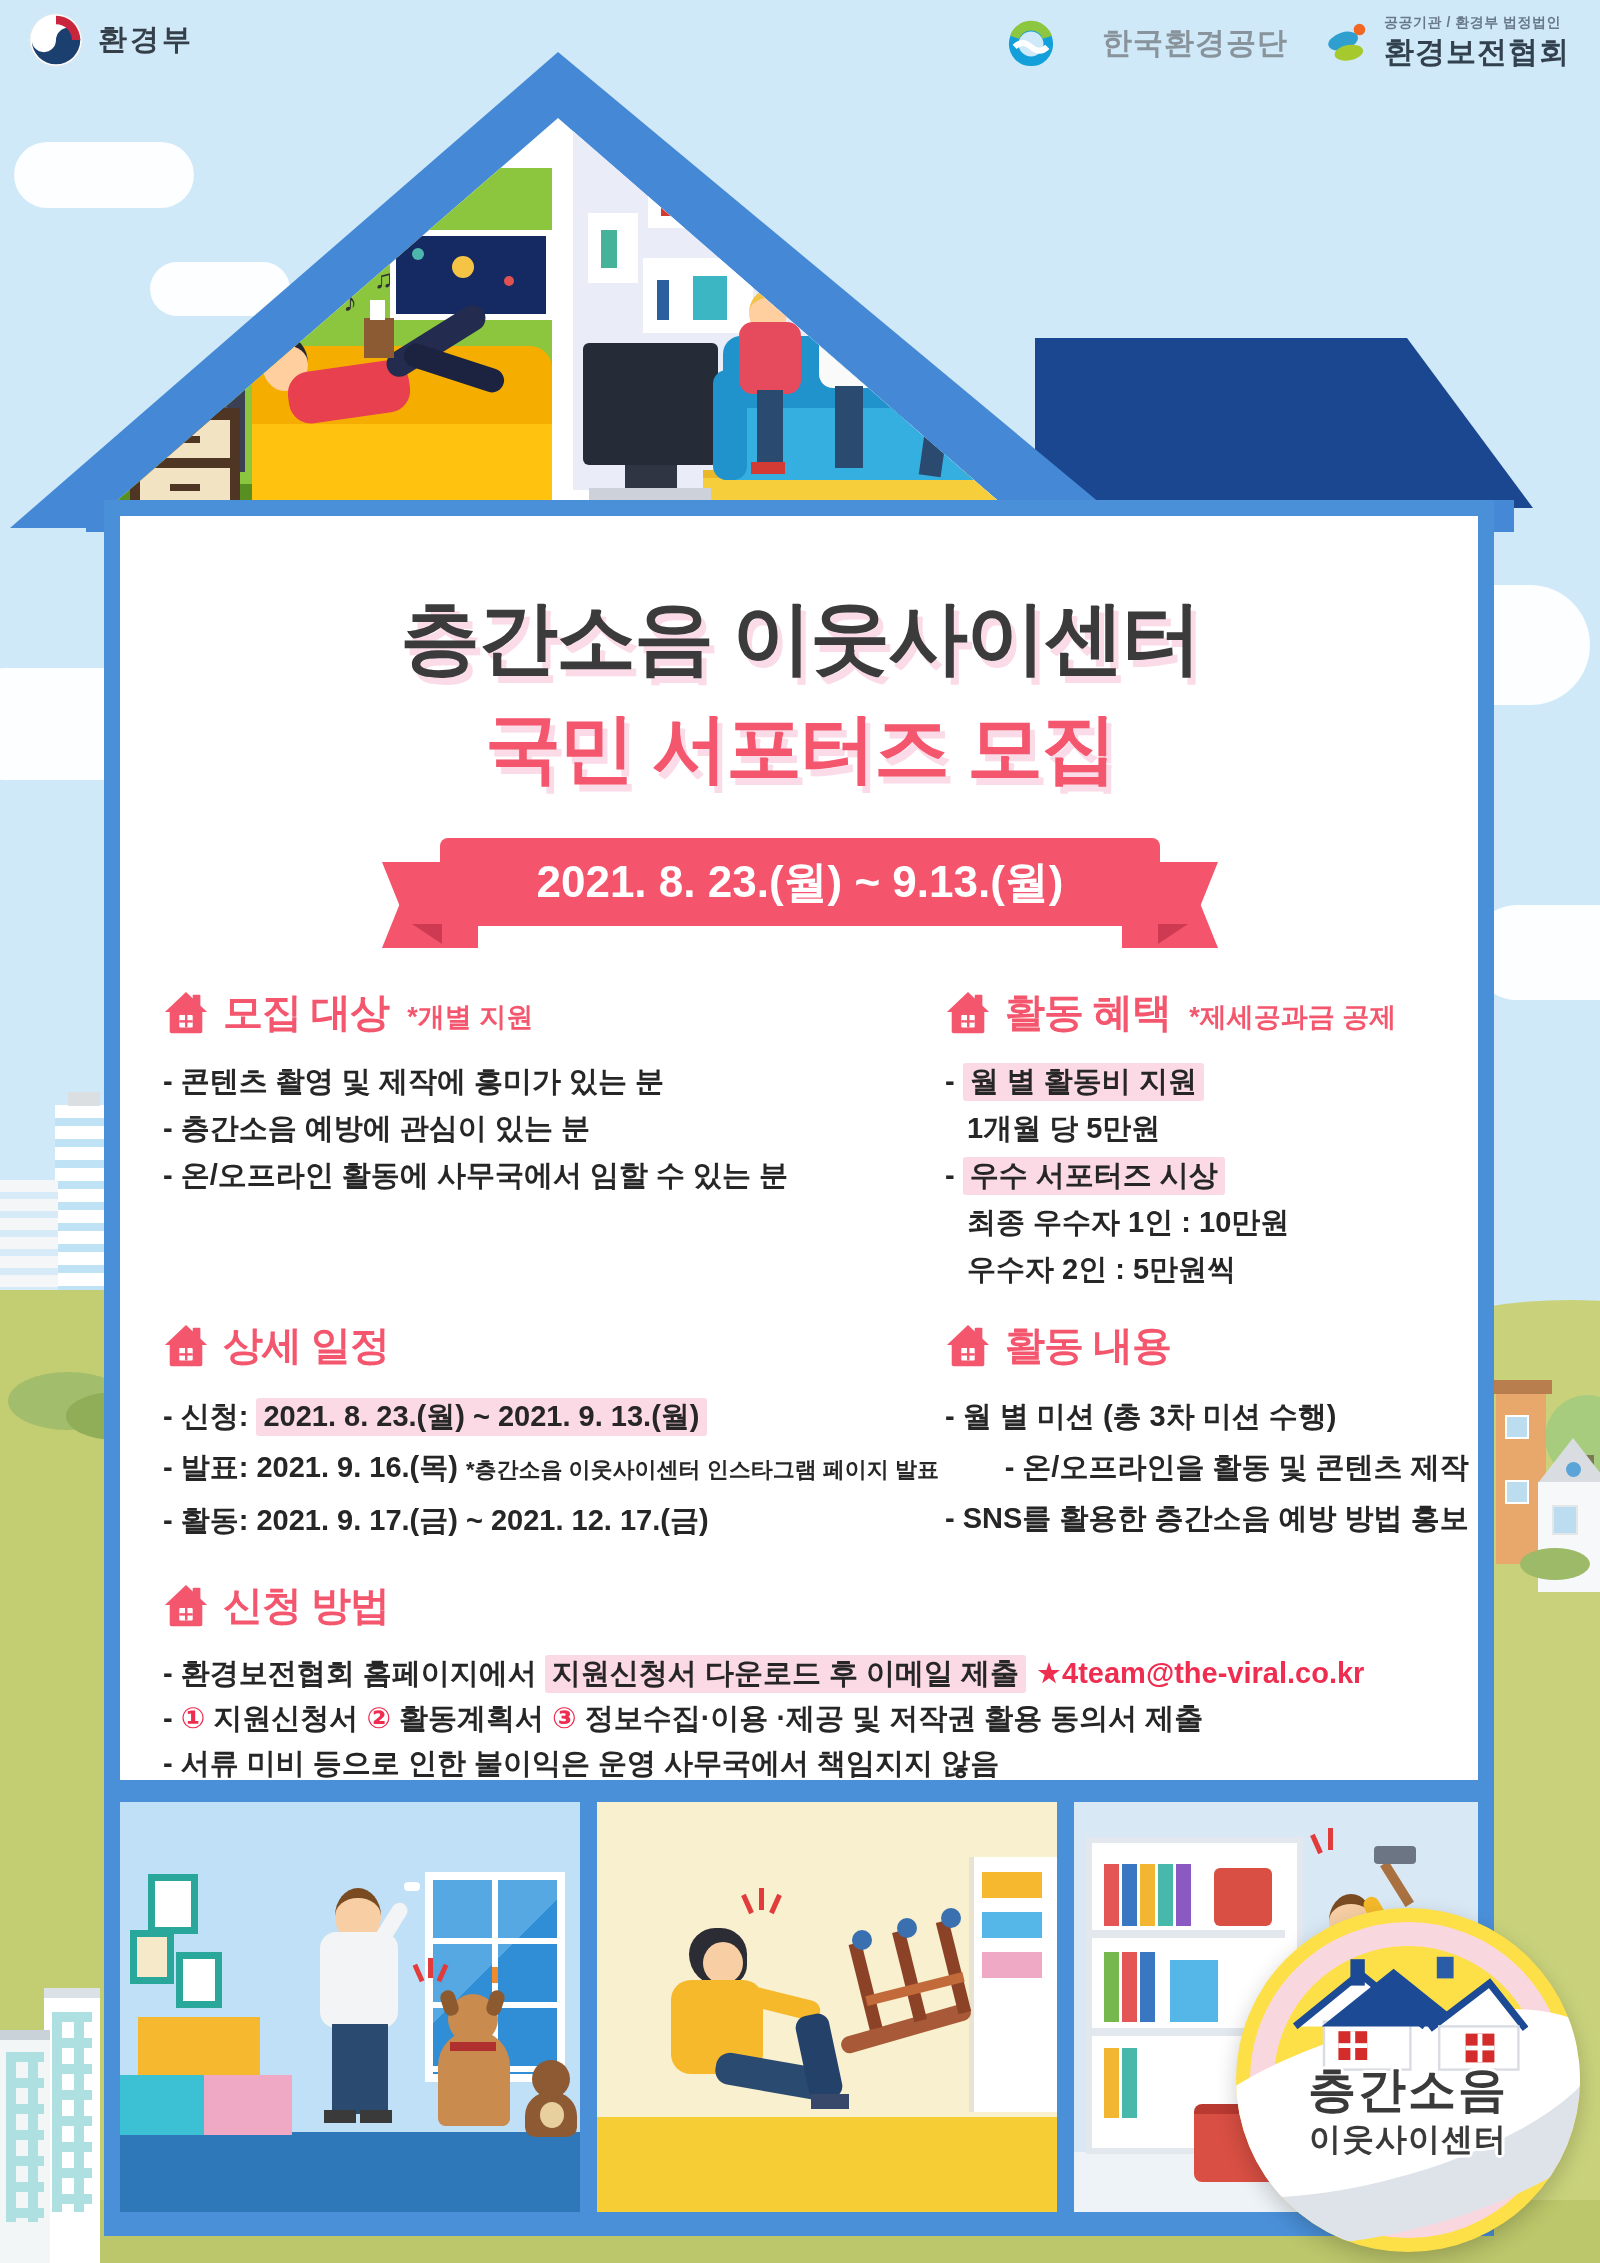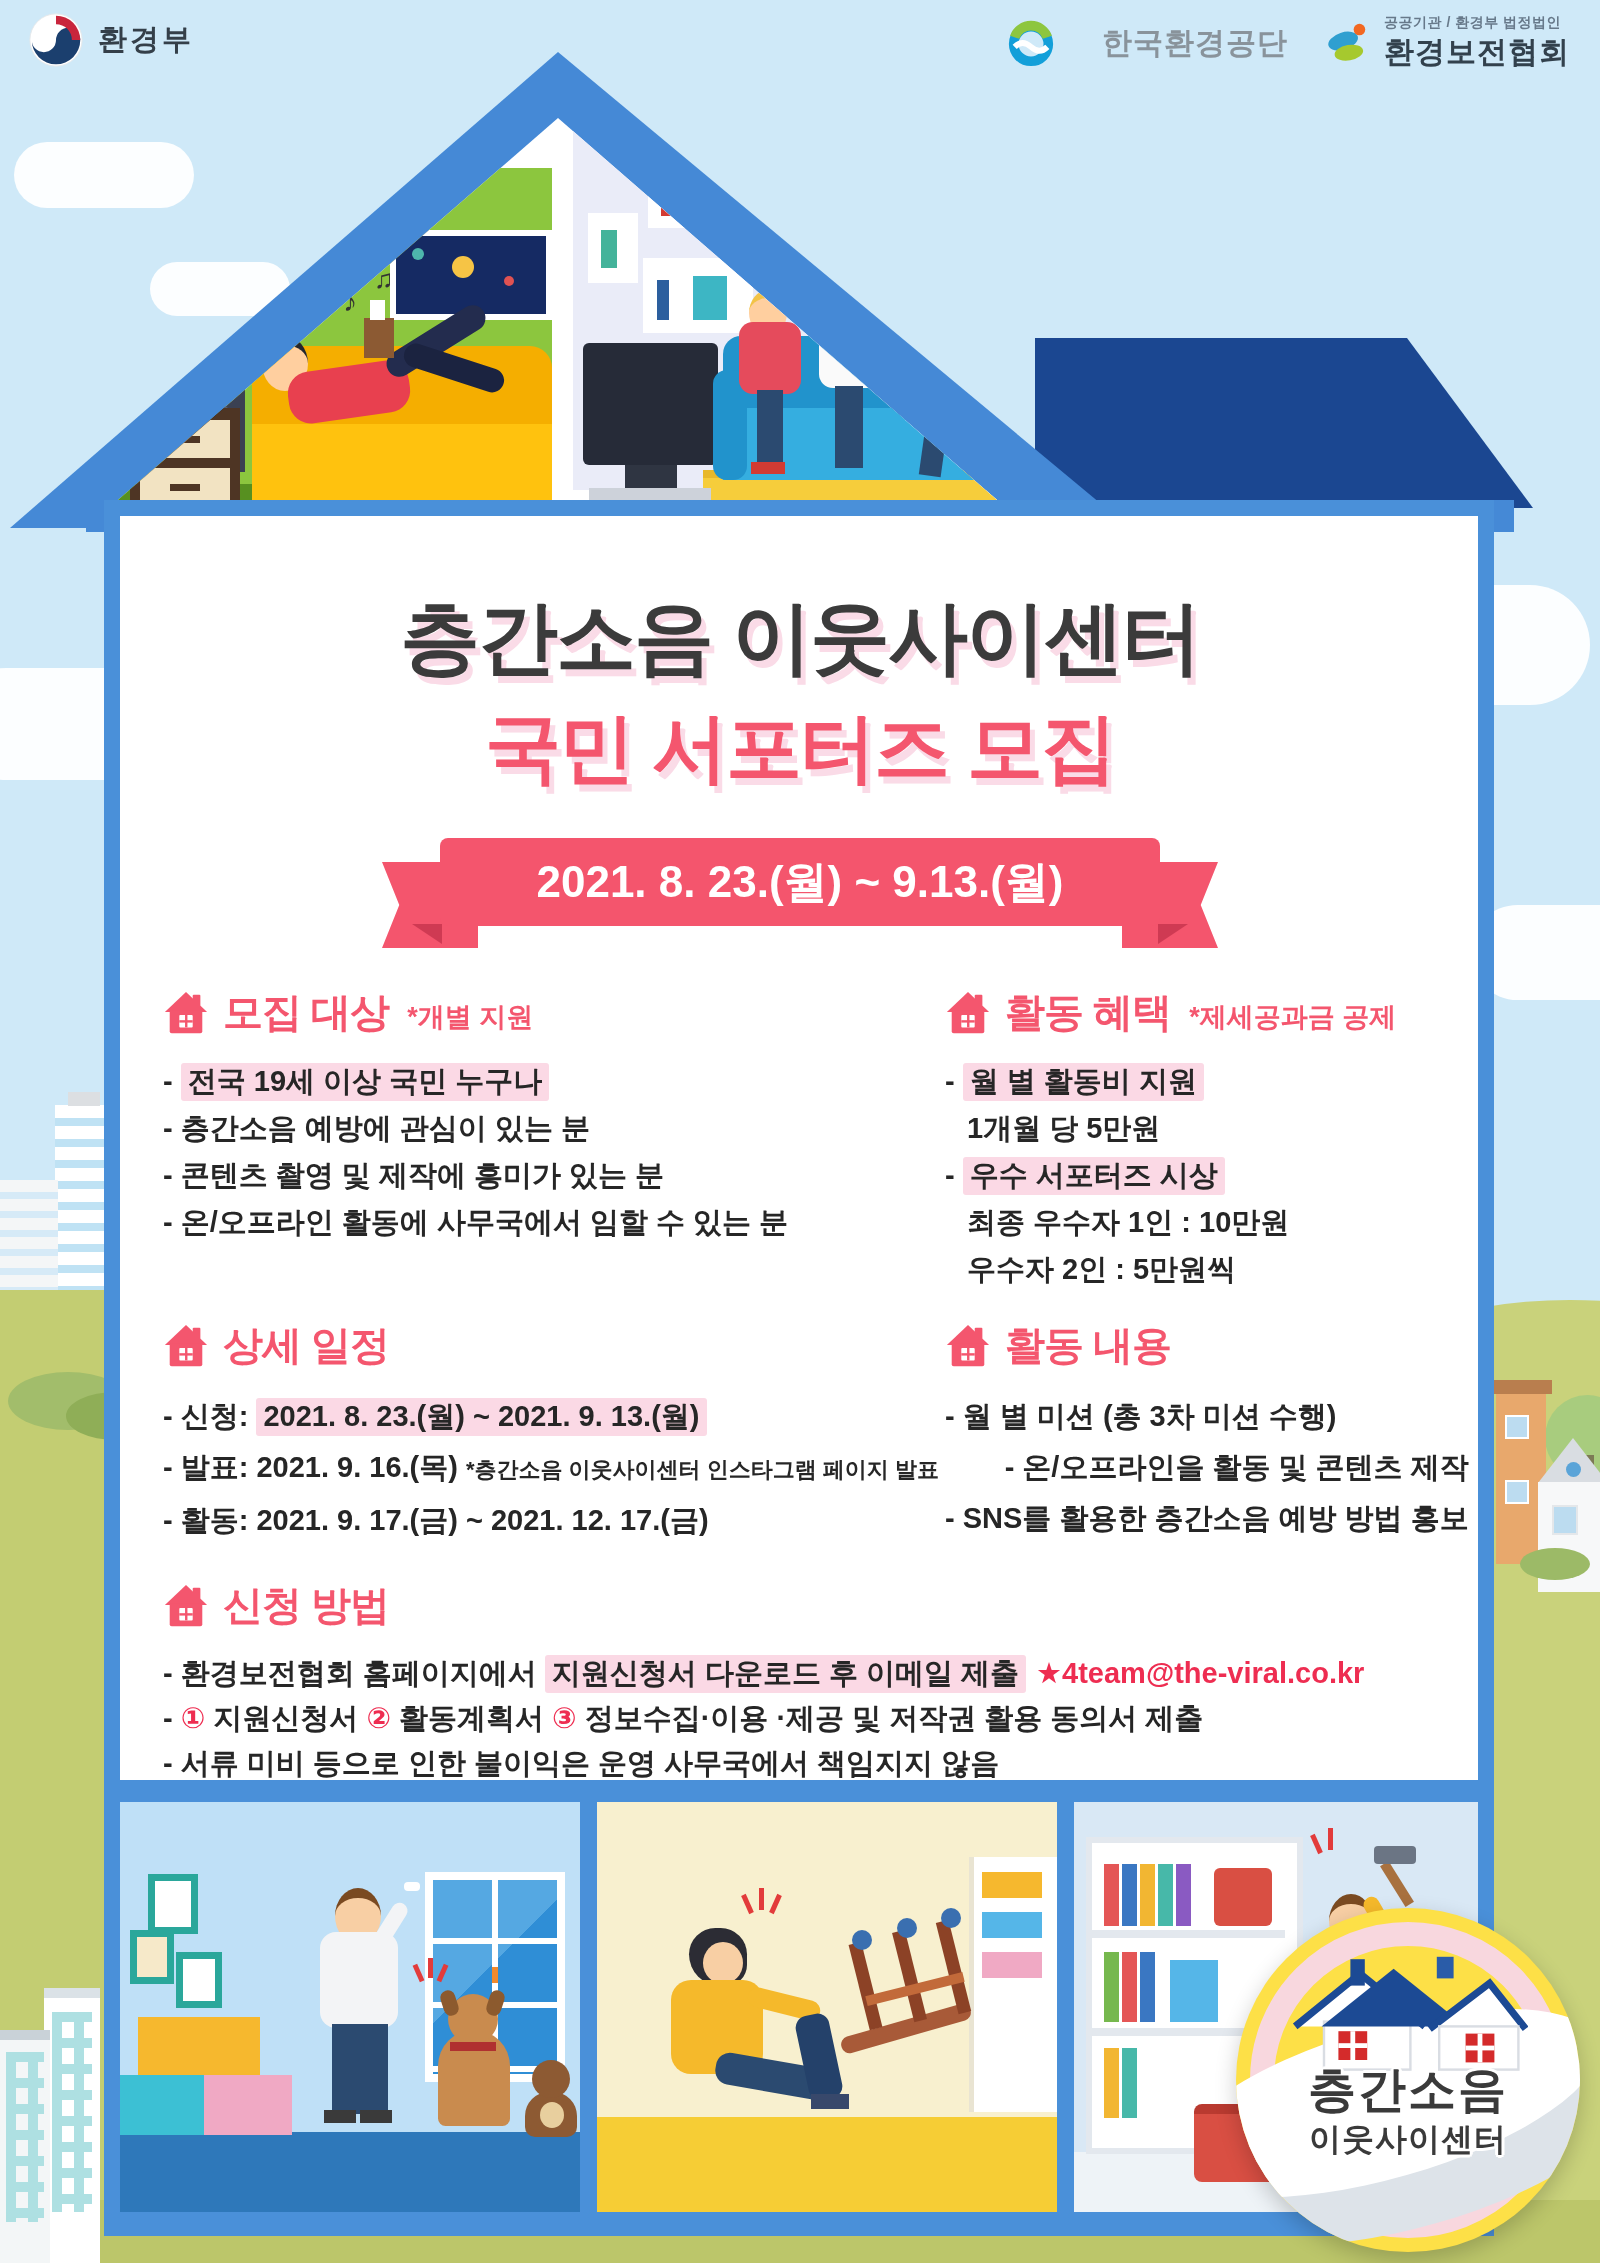--- a/index.html
+++ b/index.html
@@ -324,23 +324,22 @@
           <polygon points="24,2 2,23 46,23"></polygon>
         <rect x="7" y="21" width="34" height="24" rx="2"></rect>
         <rect x="17" y="26" width="14" height="13" rx="1" fill="#fff"></rect>
         <rect x="23" y="26" width="2.5" height="13" fill="#f4566e"></rect>
           <rect x="17" y="31.5" width="14" height="2.5" fill="#f4566e"></rect>
       </svg>
       <span class="sec-title">모집 대상</span>
       <span class="sec-note">*개별 지원</span>
     </div>
     <div class="sec-list">
-      <div class="li"><span>- </span><span class="hl">전국 19세 이상 국민 누구나</span><span></span></div>
+      <div class="li"><span>- </span><span>콘텐츠 촬영 및 제작에 흥미가 있는 분</span></div>
       <div class="li"><span>- </span><span>층간소음 예방에 관심이 있는 분</span></div>
-      <div class="li"><span>- </span><span>콘텐츠 촬영 및 제작에 흥미가 있는 분</span></div>
       <div class="li"><span>- </span><span>온/오프라인 활동에 사무국에서 임할 수 있는 분</span></div>
     </div>
   </div>
 
   <div class="sec" style="left:945px;top:985px;">
     <div class="sec-head">
       <svg width="46" height="46" viewBox="0 0 48 48" fill="#f4566e">
         <rect x="31" y="5" width="8" height="12" rx="1"></rect>
           <polygon points="24,2 2,23 46,23"></polygon>
         <rect x="7" y="21" width="34" height="24" rx="2"></rect>

